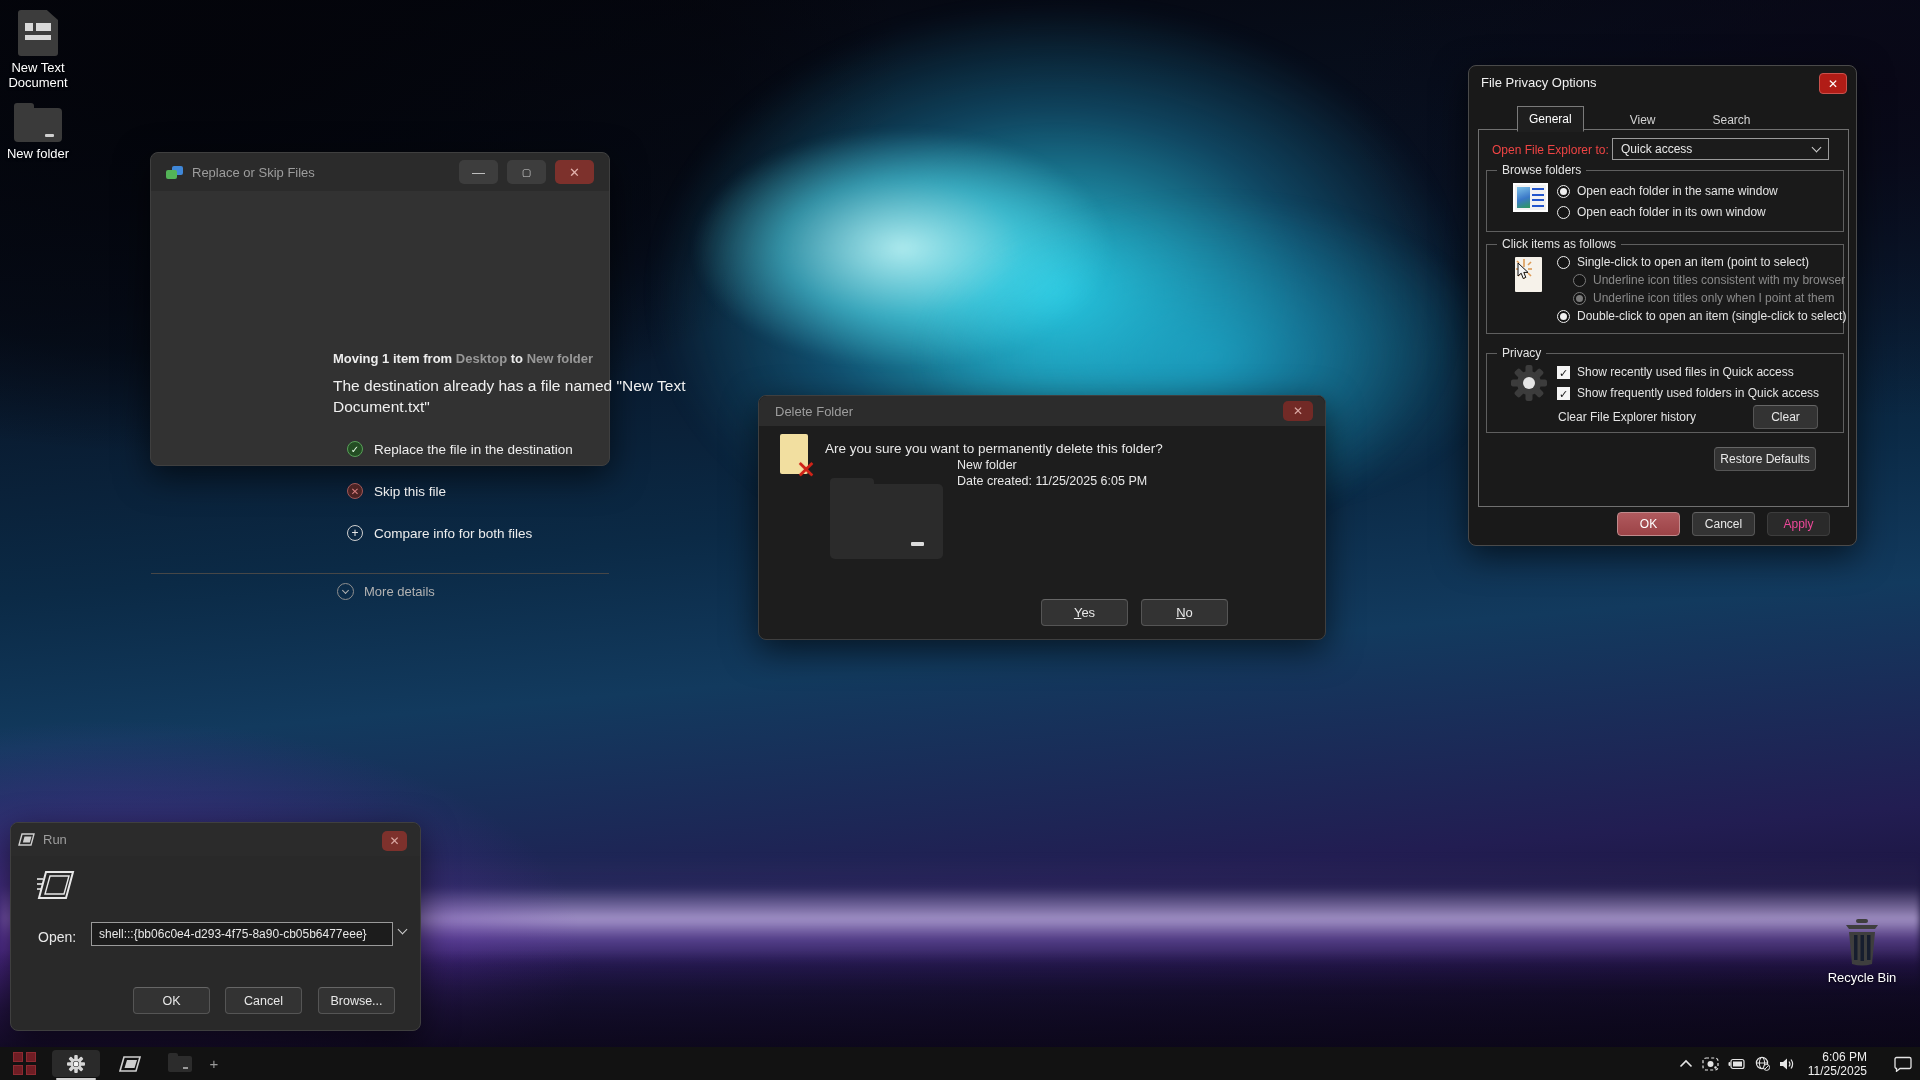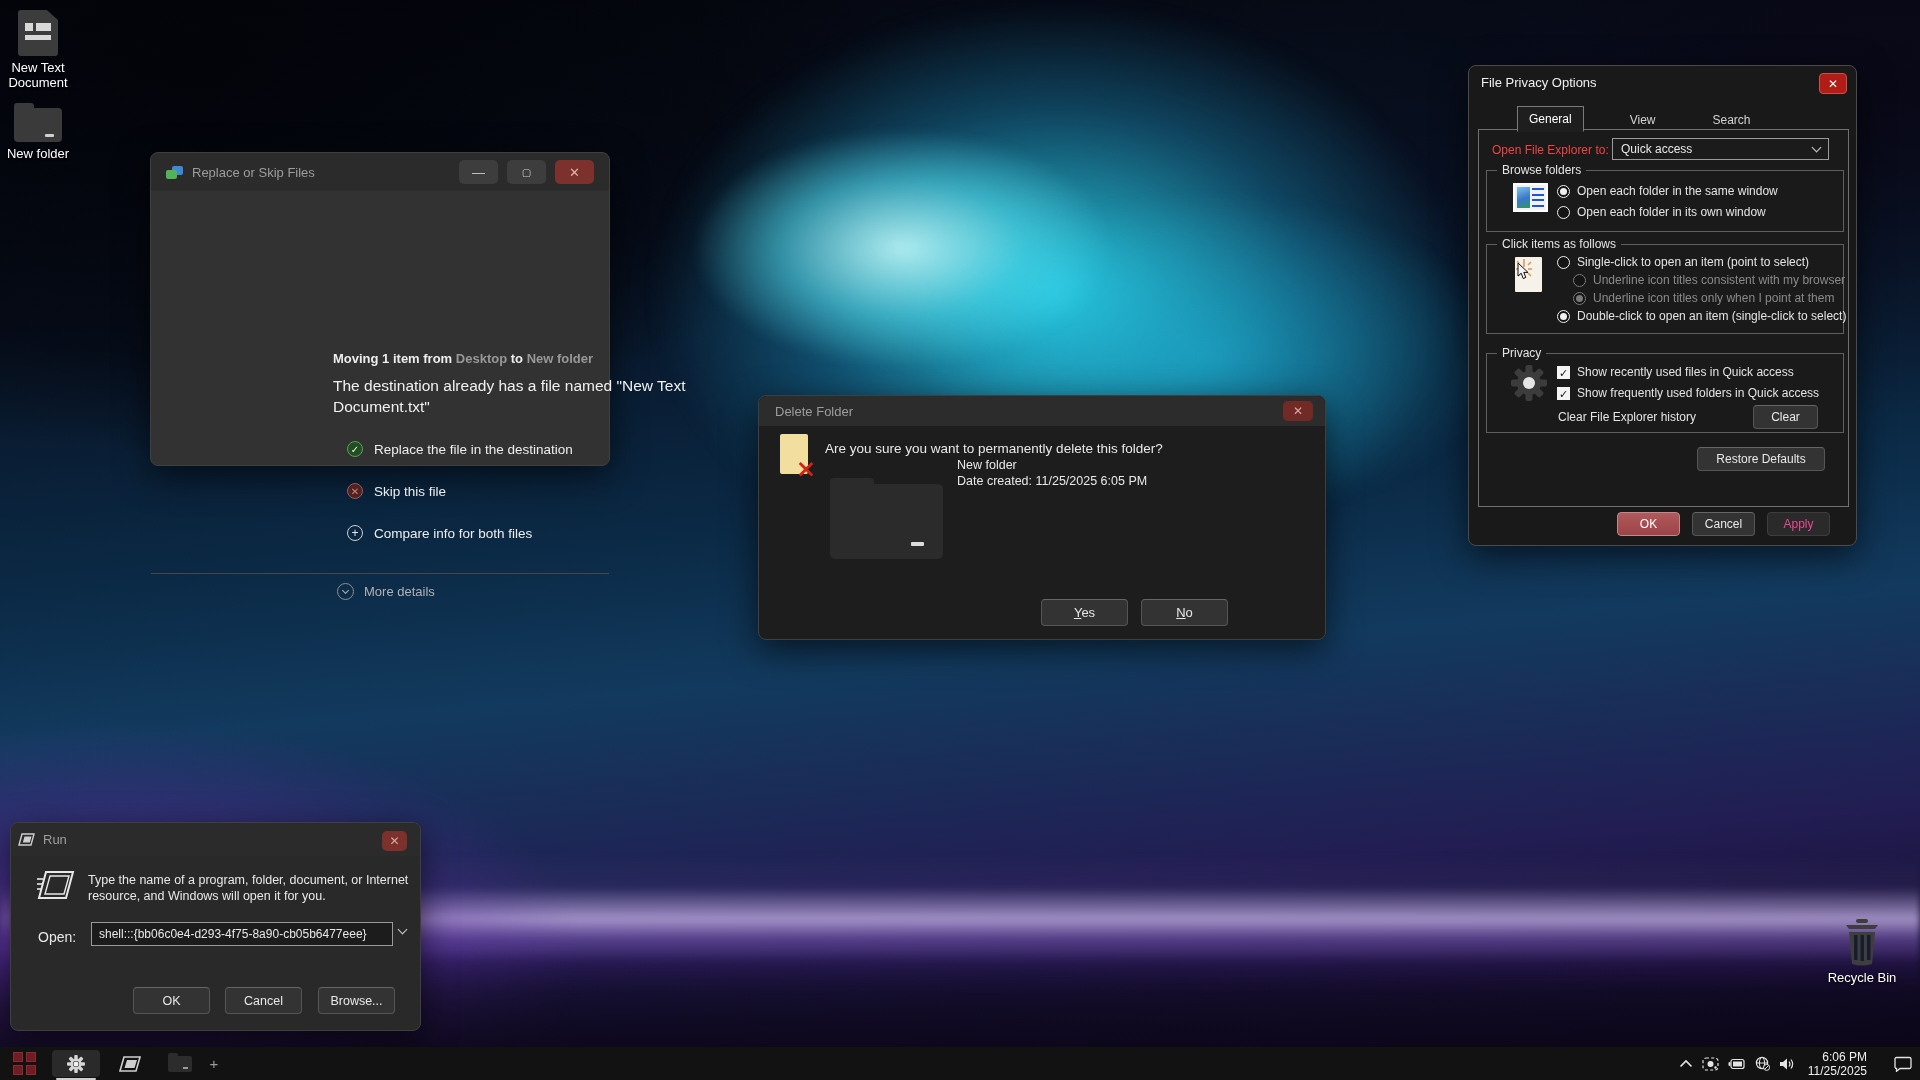--- a/index.html
+++ b/index.html
@@ -341,21 +341,21 @@
           <span>Show frequently used folders in Quick access</span>
         </div>
         <div class="fo-row" style="left:71px; top:56px;">
           <span>Clear File Explorer history</span>
         </div>
         <div class="btn" style="left:266px; top:51px; width:65px; height:24px; font-size:12px;">
           <span>Clear</span>
         </div>
       </div>
 
-      <div class="btn" style="left:218px; top:317px; width:128px; height:24px; font-size:12px;">
+      <div class="btn" style="left:235px; top:317px; width:102px; height:24px; font-size:12px;">
         <span>Restore Defaults</span>
       </div>
     </div>
 
     <div class="btn footer-btn ok-btn" style="left:148px; top:446px; width:63px;">
       <span>OK</span>
     </div>
     <div class="btn footer-btn" style="left:223px; top:446px; width:63px;">
       <span>Cancel</span>
     </div>
@@ -377,21 +377,20 @@
       <span>Run</span>
       <span class="cap-btn close">✕</span>
     </div>
     <svg style="position:absolute; left:26px; top:47px;" width="38" height="30" viewBox="0 0 38 30">
       <polygon points="9,2 36,2 29,28 2,28" fill="none" stroke="#e8e8e8" stroke-width="2"></polygon>
       <polygon points="13,6 32,6 27,24 8,24" fill="none" stroke="#e8e8e8" stroke-width="1.4"></polygon>
       <line x1="0" y1="9" x2="6" y2="9" stroke="#e8e8e8" stroke-width="1.6"></line>
       <line x1="-1" y1="14" x2="5" y2="14" stroke="#e8e8e8" stroke-width="1.6"></line>
       <line x1="-2" y1="19" x2="4" y2="19" stroke="#e8e8e8" stroke-width="1.6"></line>
     </svg>
-    <div class="desc">Type the name of a program, folder, document, or Internet resource, and Windows will open it for you.</div>
     <div class="open-label">Open:</div>
     <div class="combo">
       <span>shell:::{bb06c0e4-d293-4f75-8a90-cb05b6477eee}</span>
     </div>
     <span class="chev combo-chev"></span>
     <div class="btn" style="left:122px;">
         <span>OK</span>
       </div>
     <div class="btn" style="left:214px;">
         <span>Cancel</span>

